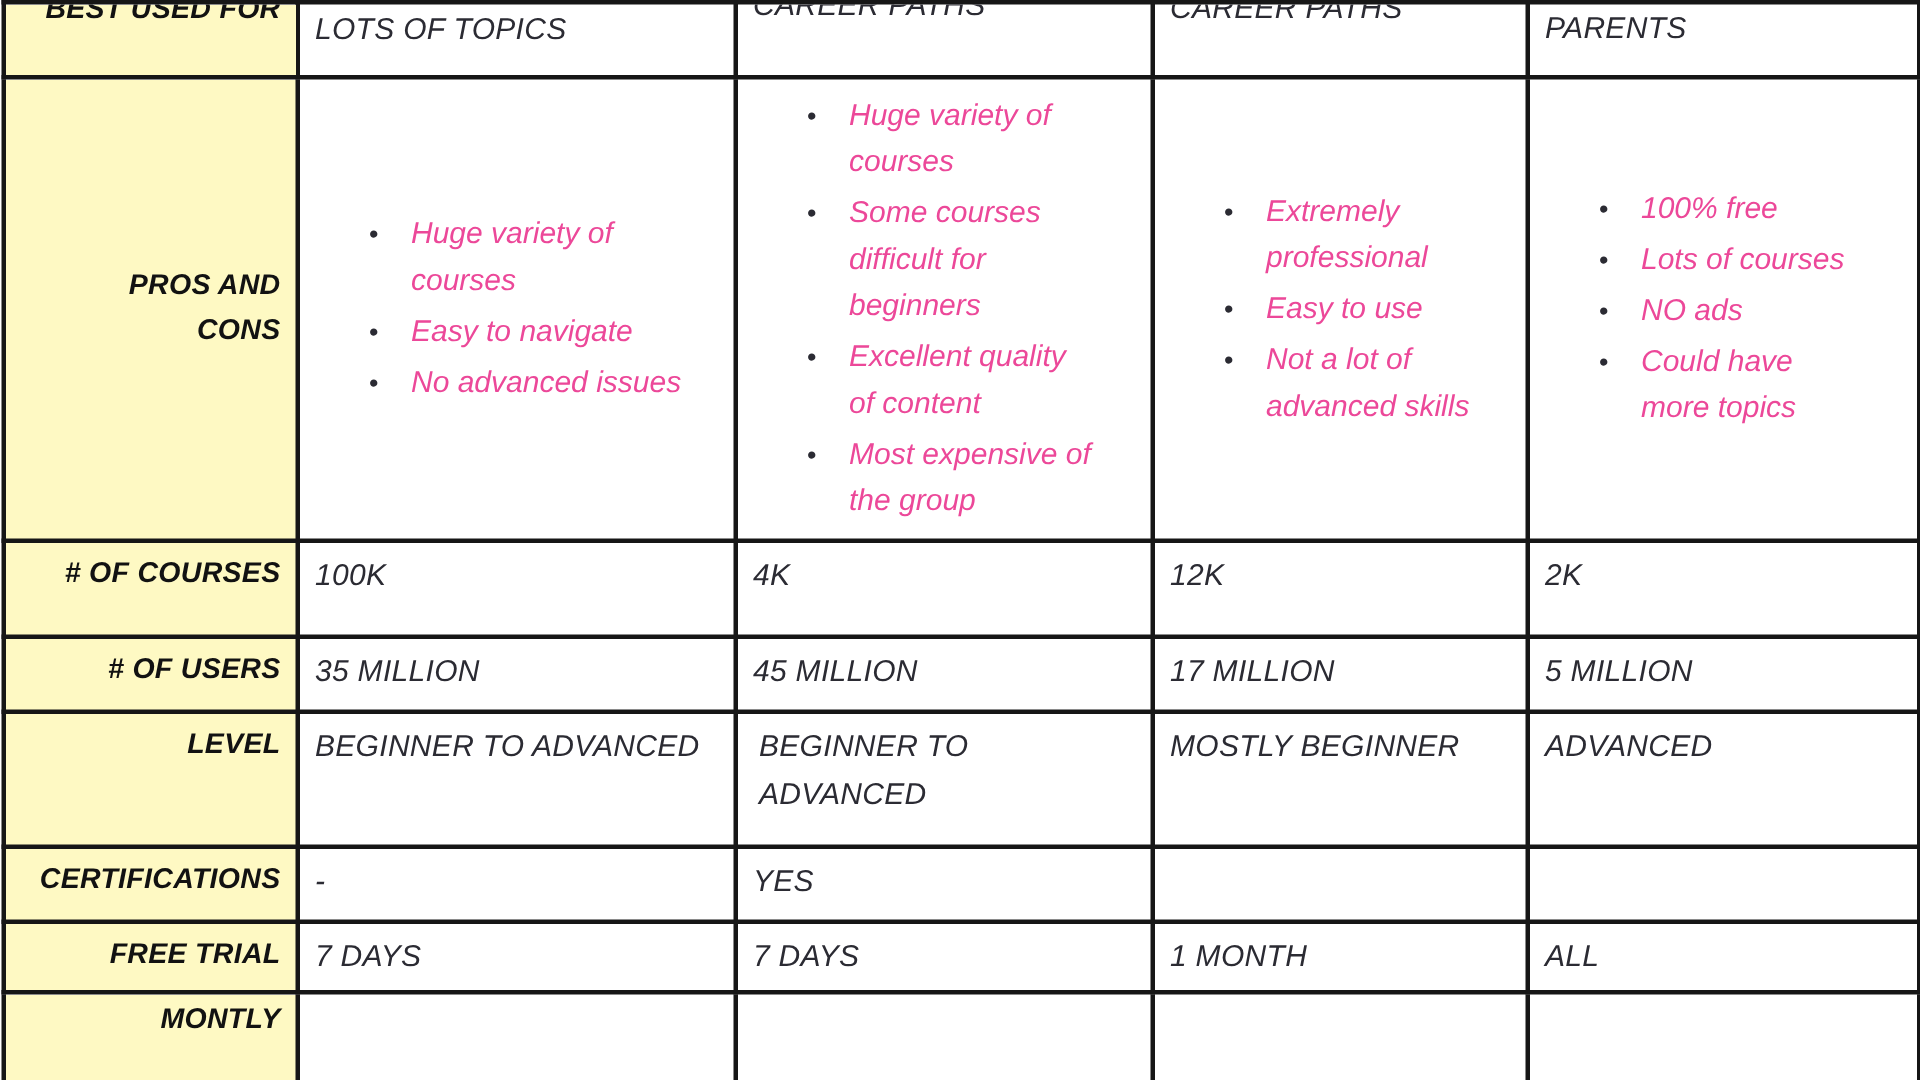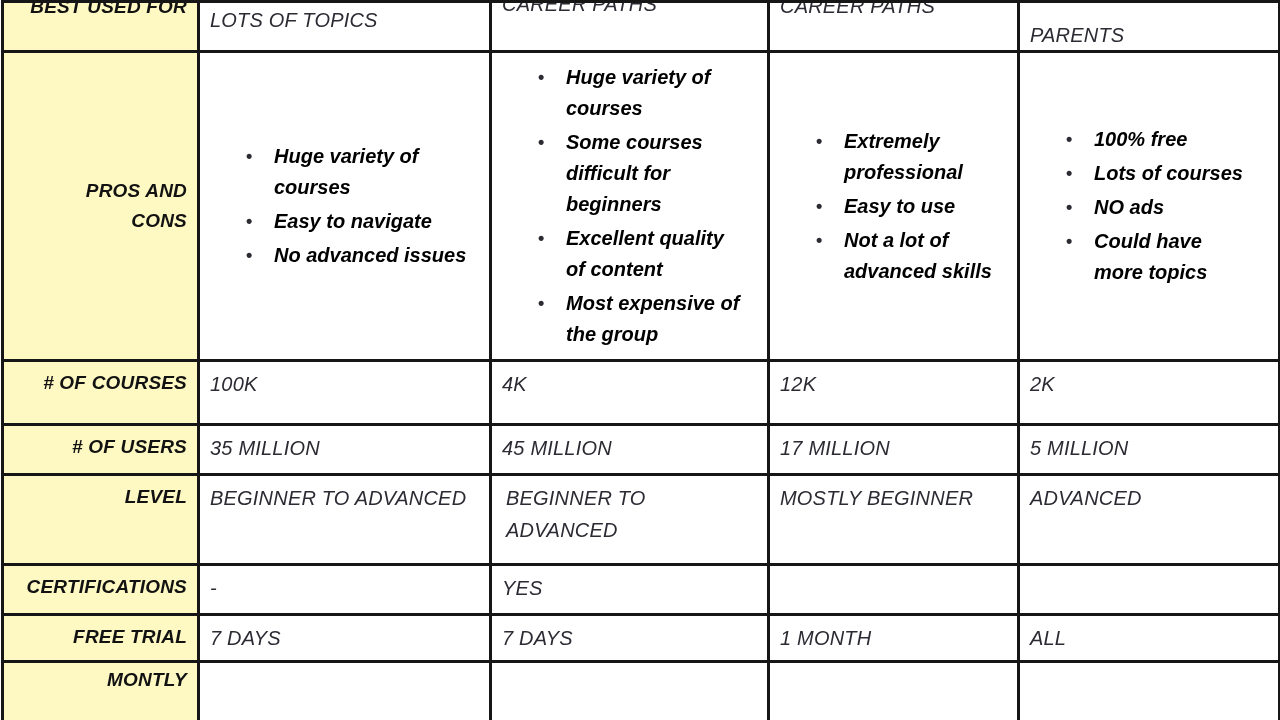--- a/index.html
+++ b/index.html
@@ -58,35 +58,34 @@
   tr.r8 { height: 47px; }
   tr.r9 { height: 60px; }
 
   
   tr.r1 th, tr.r1 td { position: relative; padding: 0; }
   tr.r1 span { position: absolute; white-space: nowrap; display: block; }
   span.h-best     { right: 10px; top: -11px; }
   span.c-topics   { left: 10px;  top: 1px; text-align: center; }
   span.c-career2  { left: 10px;  top: -15px; }
   span.c-career3  { left: 10px;  top: -13px; }
-  span.c-parents  { left: 10px;  top: 16px; }
+  span.c-parents  { left: 10px;  top: 0; }
 
   
   tr.r2 th, tr.r2 td { vertical-align: middle; }
   ul.blist { list-style: none; margin: 0; padding: 0; }
   ul.blist li {
     position: relative;
     padding-left: 64px;
     margin: 3px 0;
-    color: #000000;
+    color: #ec4899;
     font-style: italic;
     font-size: 20px;
     line-height: 31px;
     white-space: pre-line;
-    font-weight: bold;
   }
   ul.blist li::before {
     content: "\2022";
     position: absolute;
     left: 36px;
     top: 0;
     font-style: normal;
     font-size: 18px;
     color: #2b2b33;
   }

